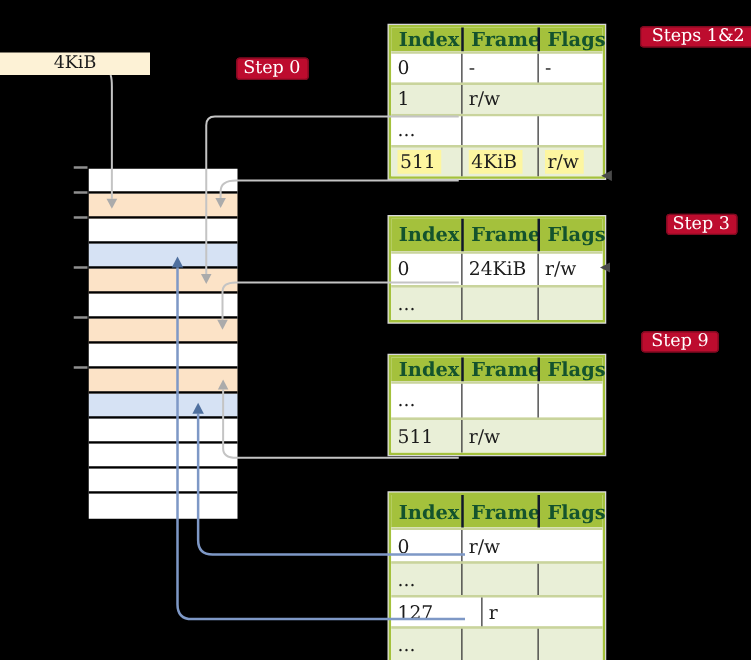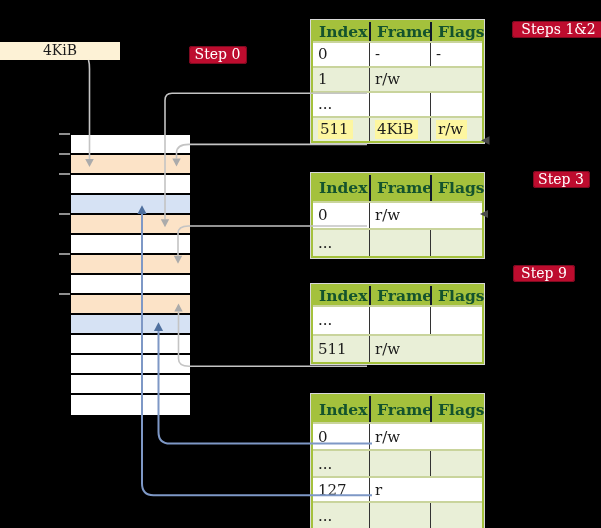--- a/index.html
+++ b/index.html
@@ -152,20 +152,21 @@
   </div>
 
   <div class="ptable" style="top:172.5px;">
     <div class="thead">
       <div class="th c1" style="height:26px;">Index</div>
       <div class="th c2" style="height:26px;">Frame</div>
       <div class="th c3" style="height:26px;">Flags</div>
     </div>
     <div class="trow" style="height:27px;">
       <div class="td c1">0</div>
+      <div class="td c2">24KiB</div>
       <div class="td c3">r/w</div>
     </div>
     <div class="trow striped" style="height:28px;">
       <div class="td c1">...</div>
       <div class="td c2"></div>
       <div class="td c3"></div>
     </div>
   </div>
 
   <div class="ptable" style="top:283.5px;">
@@ -193,21 +194,21 @@
     </div>
     <div class="trow" style="height:27px;">
       <div class="td c1">0</div>
       <div class="td c3">r/w</div>
     </div>
     <div class="trow striped" style="height:27px;">
       <div class="td c1">...</div>
       <div class="td c2"></div>
       <div class="td c3"></div>
     </div>
-    <div class="trow" style="height:25px;">
+    <div class="trow" style="height:25px;gap:16px;">
       <div class="td c1">127</div>
       <div class="td c3">r</div>
     </div>
     <div class="trow striped" style="height:28px;">
       <div class="td c1">...</div>
       <div class="td c2"></div>
       <div class="td c3"></div>
     </div>
   </div>
 

